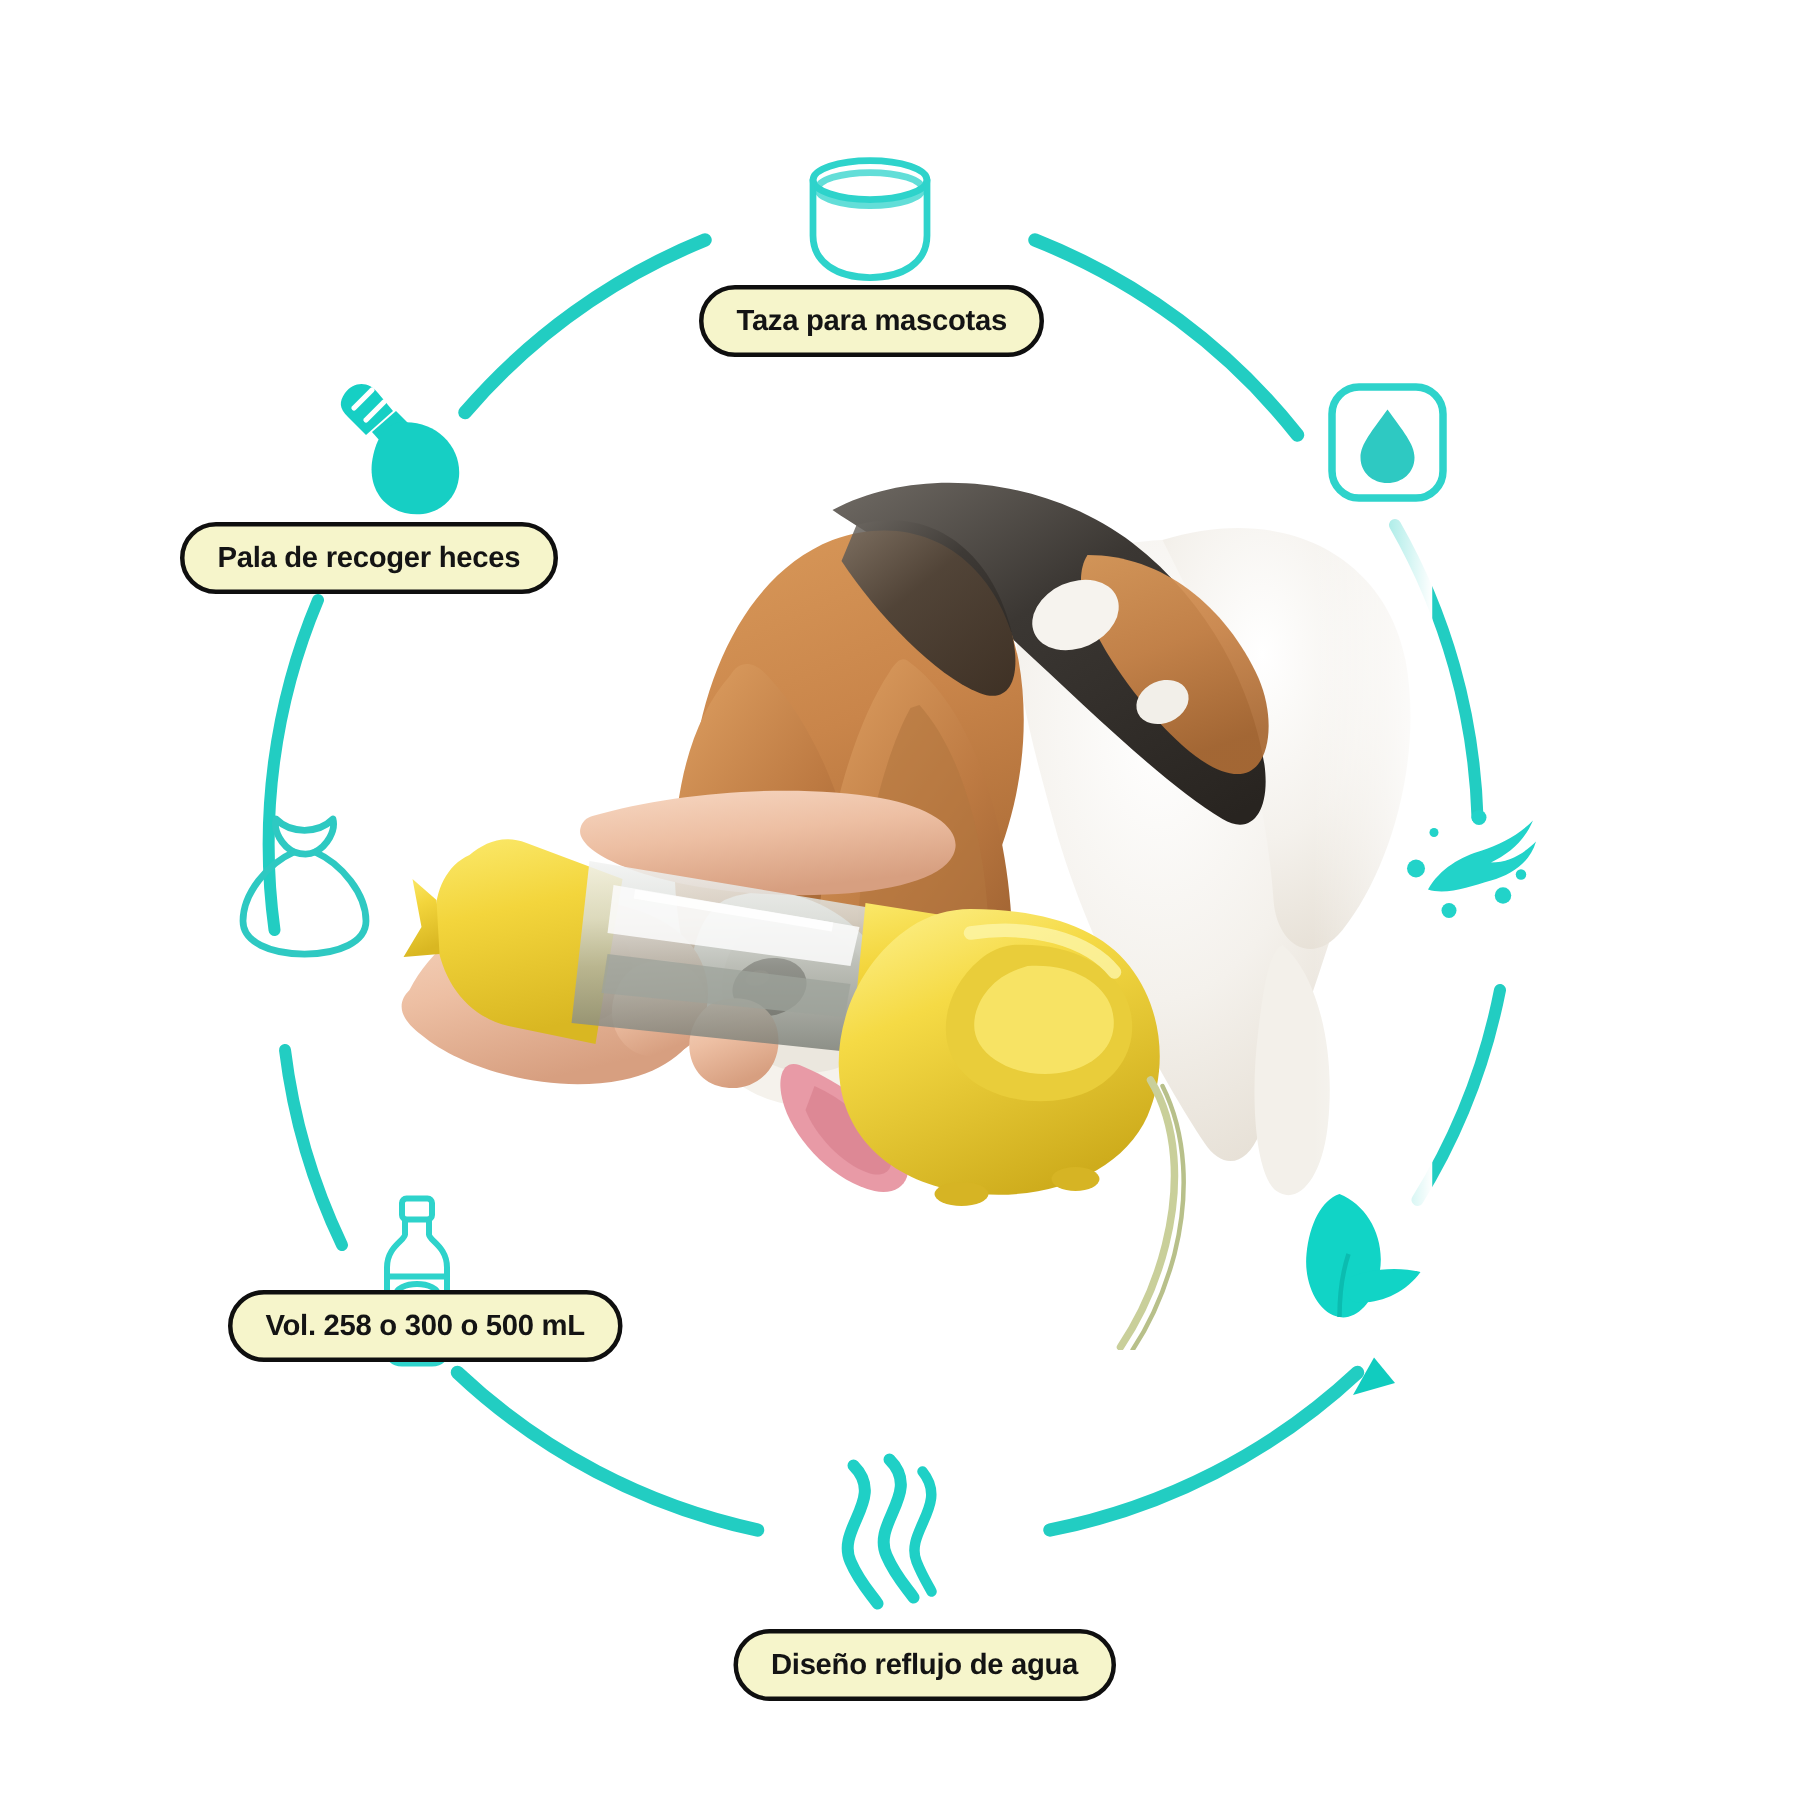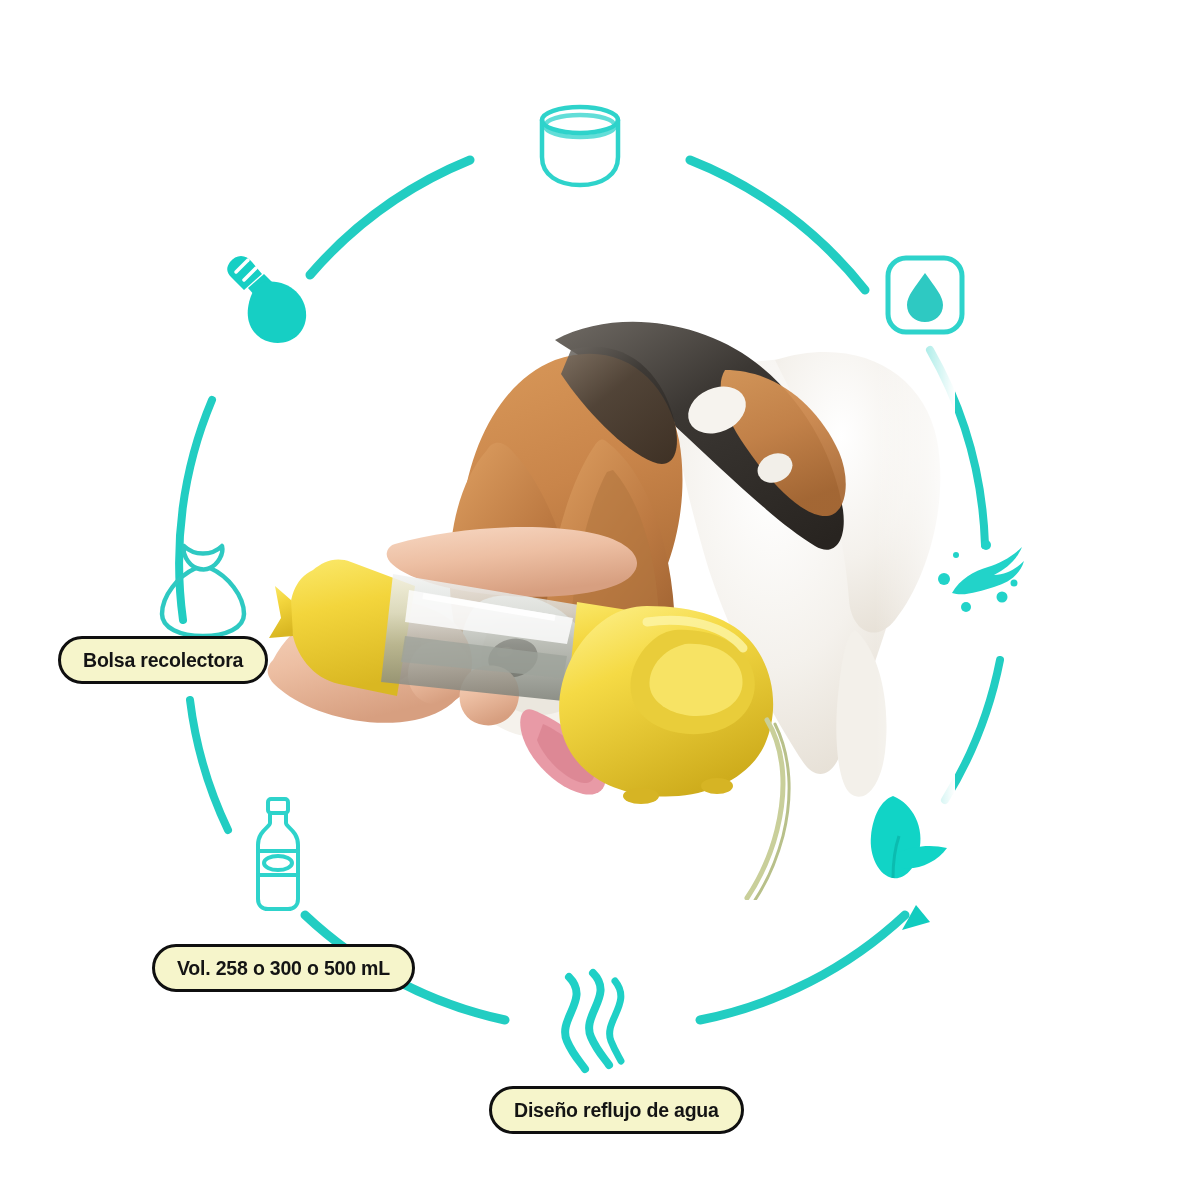--- a/index.html
+++ b/index.html
@@ -333,29 +333,32 @@
       <path d="M 30 40 L 46 26 L 62 42 L 46 58 Z"></path>
       <path d="M 46 34 C 70 30 90 48 88 70 C 86 88 70 98 52 94
                C 36 90 28 76 30 60 C 32 46 38 36 46 34 Z"></path>
     </g>
     <g stroke="#ffffff" stroke-width="3.5" stroke-linecap="round">
       <path d="M 18 24 L 30 12"></path>
       <path d="M 26 32 L 38 20"></path>
     </g>
   </svg>
 
+  <div class="pill" style="left:466px; top:190px;">
+    <span class="pill-text">Taza para mascotas</span>
+  </div>
 
 
 
   <div class="pill" style="left:489px; top:1086px;justify-content:flex-end;">
     <span class="pill-text">Diseño reflujo de agua</span>
   </div>
 
-  <div class="pill" style="left:152px; top:944px;">
+  <div class="pill" style="left:152px; top:860px;">
     <span class="pill-text">Vol. 258 o 300 o 500 mL</span>
   </div>
 
-  <div class="pill" style="left:58px; top:636px;">
-    <span class="pill-text">Bolsa recolectora</span>
-  </div>
-
+
+  <div class="pill" style="left:120px; top:348px;">
+    <span class="pill-text">Pala de recoger heces</span>
+  </div>
 
 </div>
 
 </body></html>

